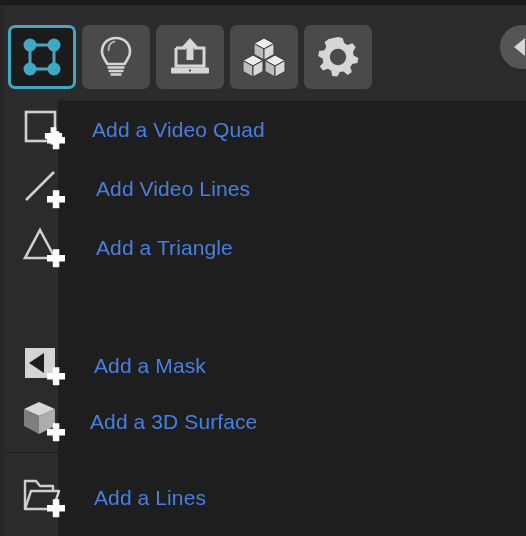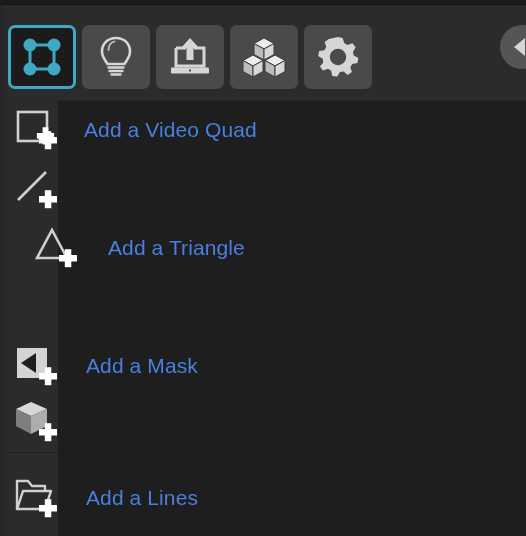--- a/index.html
+++ b/index.html
@@ -121,21 +121,21 @@
   .panel-top-edge {
     position: absolute;
     top: 0; left: 58px;
     width: 468px;
     height: 1px;
     background: #262626;
   }
 
   .menu-item {
     position: absolute;
-    left: 4px;
+    left: 12px;
     width: 484px;
     height: 59px;
     display: block;
   }
   .mi-icon {
     position: absolute;
     left: 10px;
     top: 8px;
     width: 44px;
     height: 44px;
@@ -264,23 +264,24 @@
     <div class="menu-item" style="top:59px;">
       <span class="mi-icon">
         <svg width="44" height="44" viewBox="0 0 44 44">
           <line x1="4" y1="33" x2="32" y2="5" stroke="#cfcfcf" stroke-width="2.6"></line>
           <g fill="#ffffff">
             <rect x="25" y="29" width="18" height="6.5"></rect>
             <rect x="30.8" y="23.2" width="6.5" height="18"></rect>
           </g>
         </svg>
       </span>
-    </div>
-
-    <div class="menu-item" style="top:118px;margin-left:20px;">
+      <span class="mi-label" style="left:84px;">Add Video Lines</span>
+    </div>
+
+    <div class="menu-item" style="top:118px;">
       <span class="mi-icon">
         <svg width="44" height="44" viewBox="0 0 44 44">
           <polygon points="18,4 33,32 3,32" fill="none" stroke="#cfcfcf" stroke-width="2.6"></polygon>
           <g fill="#ffffff">
             <rect x="25" y="29" width="18" height="6.5"></rect>
             <rect x="30.8" y="23.2" width="6.5" height="18"></rect>
           </g>
         </svg>
       </span>
       <span class="mi-label" style="left:84px;">Add a Triangle</span>
@@ -306,20 +307,21 @@
         <svg width="44" height="44" viewBox="0 0 44 44">
           <polygon points="17,2 33,9 17,16 2,9" fill="#d8d8d8"></polygon>
           <polygon points="2,9 17,16 17,34 2,26" fill="#7e7e7e"></polygon>
           <polygon points="33,9 17,16 17,34 33,26" fill="#adadad"></polygon>
           <g fill="#ffffff">
             <rect x="25" y="29" width="18" height="6.5"></rect>
             <rect x="30.8" y="23.2" width="6.5" height="18"></rect>
           </g>
         </svg>
       </span>
+      <span class="mi-label" style="left:78px;">Add a 3D Surface</span>
     </div>
 
     <div class="gutter-separator" style="top:352px;"></div>
 
     <div class="menu-item" style="top:368px;">
       <span class="mi-icon">
         <svg width="44" height="44" viewBox="0 0 44 44">
           <path d="M3 33 L3 5 L14 5 L18 10 L31 10 L31 15" fill="none" stroke="#cfcfcf" stroke-width="2.4" stroke-linejoin="round"></path>
           <path d="M3 33 L9 15 L37 15 L31 33 Z" fill="none" stroke="#cfcfcf" stroke-width="2.4" stroke-linejoin="round"></path>
           <g fill="#ffffff">

